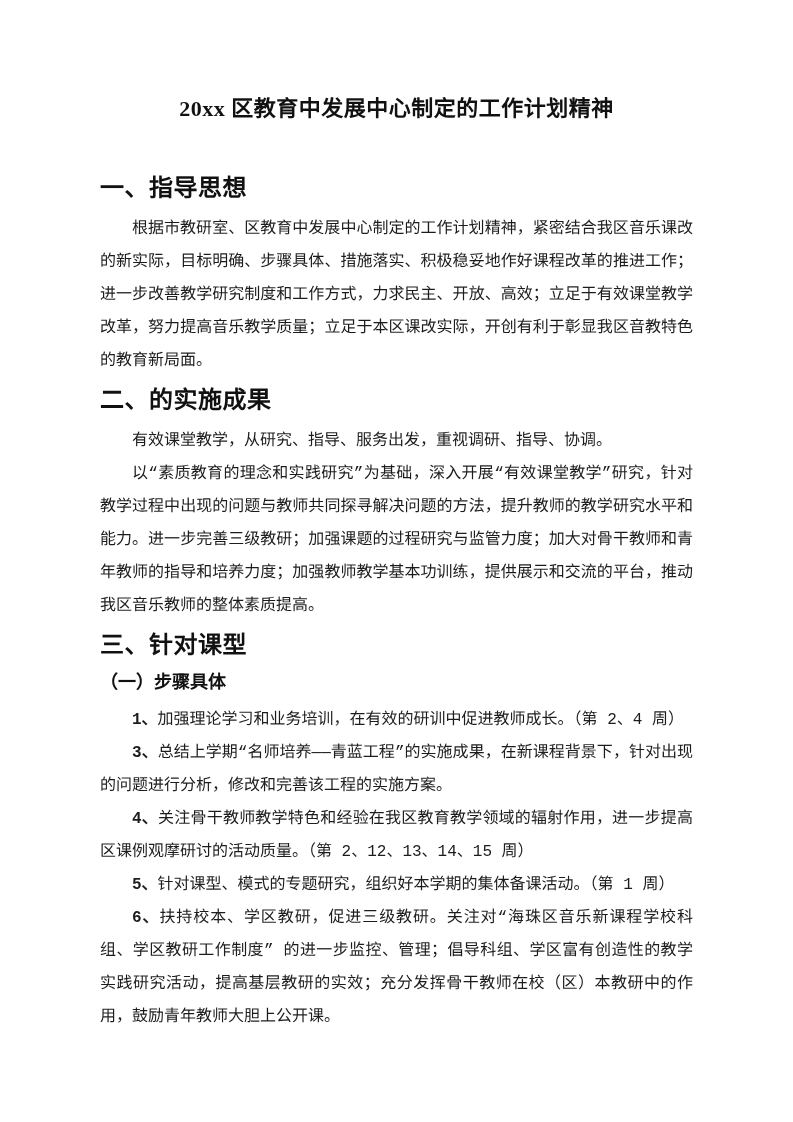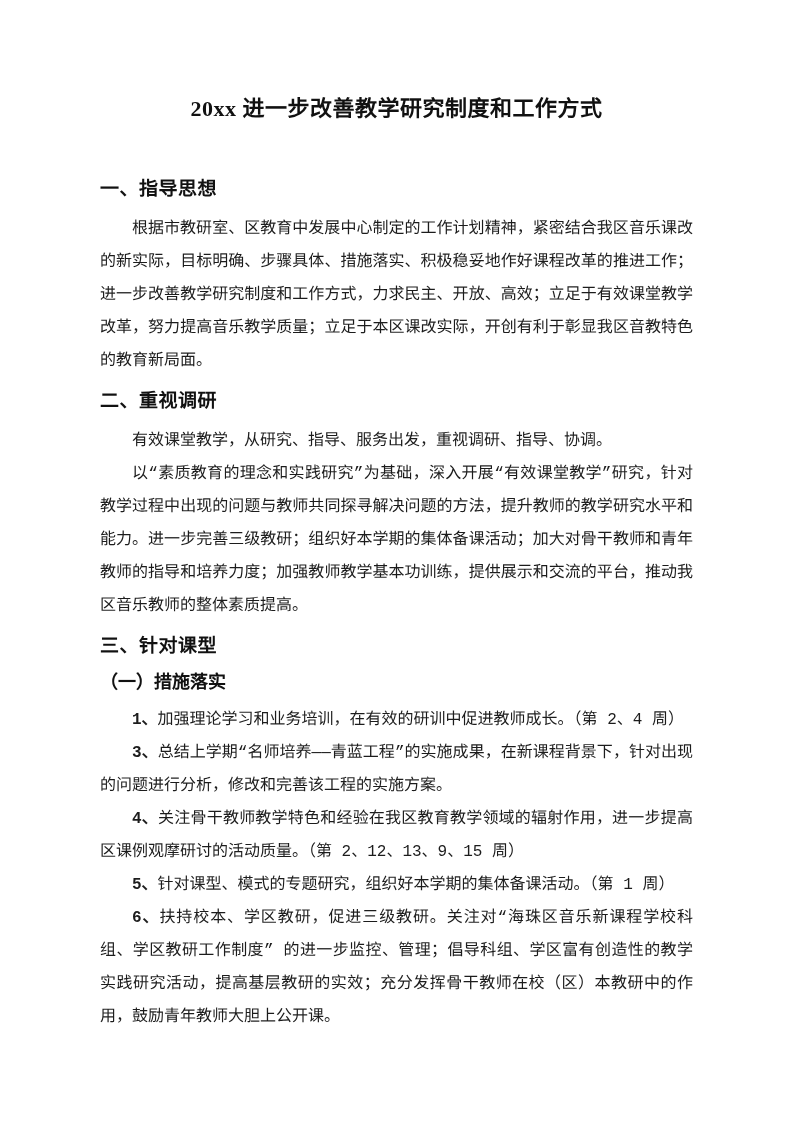--- a/index.html
+++ b/index.html
@@ -22,21 +22,21 @@
   .doc-title {
     font-size: 22px;
     line-height: 32px;
     font-weight: bold;
     text-align: center;
     color: #111111;
     margin: 0 0 50px 0;
     letter-spacing: 0.5px;
   }
   .sec-heading {
-    font-size: 19px;
+    font-size: 24px;
     line-height: 27px;
     font-weight: bold;
     color: #111111;
     margin: 9px 0 11px 0;
     letter-spacing: 0.5px;
   }
   .sub-heading {
     font-size: 18px;
     line-height: 25px;
     font-weight: bold;
@@ -55,42 +55,42 @@
   .item-num {
     font-weight: bold;
   }
   section { margin: 0; }
 </style>
 </head>
 <body>
 
 <div class="page">
 
-  <h1 class="doc-title">20xx 进一步改善教学研究制度和工作方式</h1>
+  <h1 class="doc-title">20xx 区教育中发展中心制定的工作计划精神</h1>
 
   <section>
     <h2 class="sec-heading">一、指导思想</h2>
     <p class="body-para">根据市教研室、区教育中发展中心制定的工作计划精神，紧密结合我区音乐课改的新实际，目标明确、步骤具体、措施落实、积极稳妥地作好课程改革的推进工作；进一步改善教学研究制度和工作方式，力求民主、开放、高效；立足于有效课堂教学改革，努力提高音乐教学质量；立足于本区课改实际，开创有利于彰显我区音教特色的教育新局面。</p>
   </section>
 
   <section>
-    <h2 class="sec-heading">二、重视调研</h2>
+    <h2 class="sec-heading">二、的实施成果</h2>
     <p class="body-para">有效课堂教学，从研究、指导、服务出发，重视调研、指导、协调。</p>
-    <p class="body-para">以“素质教育的理念和实践研究”为基础，深入开展“有效课堂教学”研究，针对教学过程中出现的问题与教师共同探寻解决问题的方法，提升教师的教学研究水平和能力。进一步完善三级教研；组织好本学期的集体备课活动；加大对骨干教师和青年教师的指导和培养力度；加强教师教学基本功训练，提供展示和交流的平台，推动我区音乐教师的整体素质提高。</p>
+    <p class="body-para">以“素质教育的理念和实践研究”为基础，深入开展“有效课堂教学”研究，针对教学过程中出现的问题与教师共同探寻解决问题的方法，提升教师的教学研究水平和能力。进一步完善三级教研；加强课题的过程研究与监管力度；加大对骨干教师和青年教师的指导和培养力度；加强教师教学基本功训练，提供展示和交流的平台，推动我区音乐教师的整体素质提高。</p>
   </section>
 
   <section>
     <h2 class="sec-heading">三、针对课型</h2>
-    <h3 class="sub-heading">（一）措施落实</h3>
+    <h3 class="sub-heading">（一）步骤具体</h3>
 
     <p class="body-para"><span class="item-num">1、</span><span>加强理论学习和业务培训，在有效的研训中促进教师成长。（第 2、4 周）</span></p>
 
 
     <p class="body-para"><span class="item-num">3、</span><span>总结上学期“名师培养——青蓝工程”的实施成果，在新课程背景下，针对出现的问题进行分析，修改和完善该工程的实施方案。</span></p>
 
-    <p class="body-para"><span class="item-num">4、</span><span>关注骨干教师教学特色和经验在我区教育教学领域的辐射作用，进一步提高区课例观摩研讨的活动质量。（第 2、12、13、9、15 周）</span></p>
+    <p class="body-para"><span class="item-num">4、</span><span>关注骨干教师教学特色和经验在我区教育教学领域的辐射作用，进一步提高区课例观摩研讨的活动质量。（第 2、12、13、14、15 周）</span></p>
 
     <p class="body-para"><span class="item-num">5、</span><span>针对课型、模式的专题研究，组织好本学期的集体备课活动。（第 1 周）</span></p>
 
     <p class="body-para"><span class="item-num">6、</span><span>扶持校本、学区教研，促进三级教研。关注对“海珠区音乐新课程学校科组、学区教研工作制度”  的进一步监控、管理；倡导科组、学区富有创造性的教学实践研究活动，提高基层教研的实效；充分发挥骨干教师在校（区）本教研中的作用，鼓励青年教师大胆上公开课。</span></p>
   </section>
 
 </div>
 
 </body></html>

